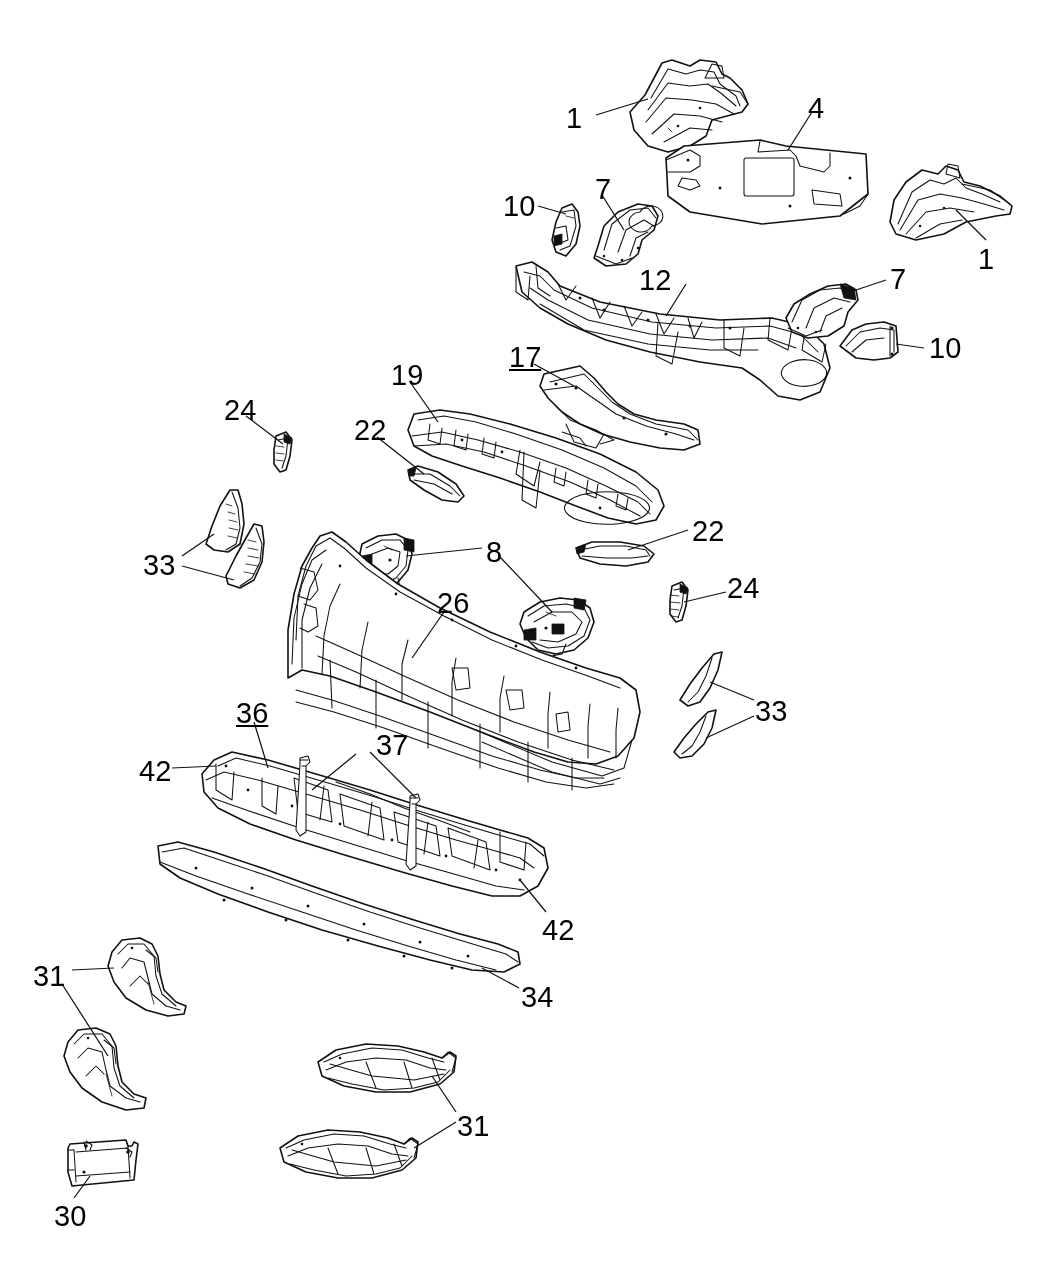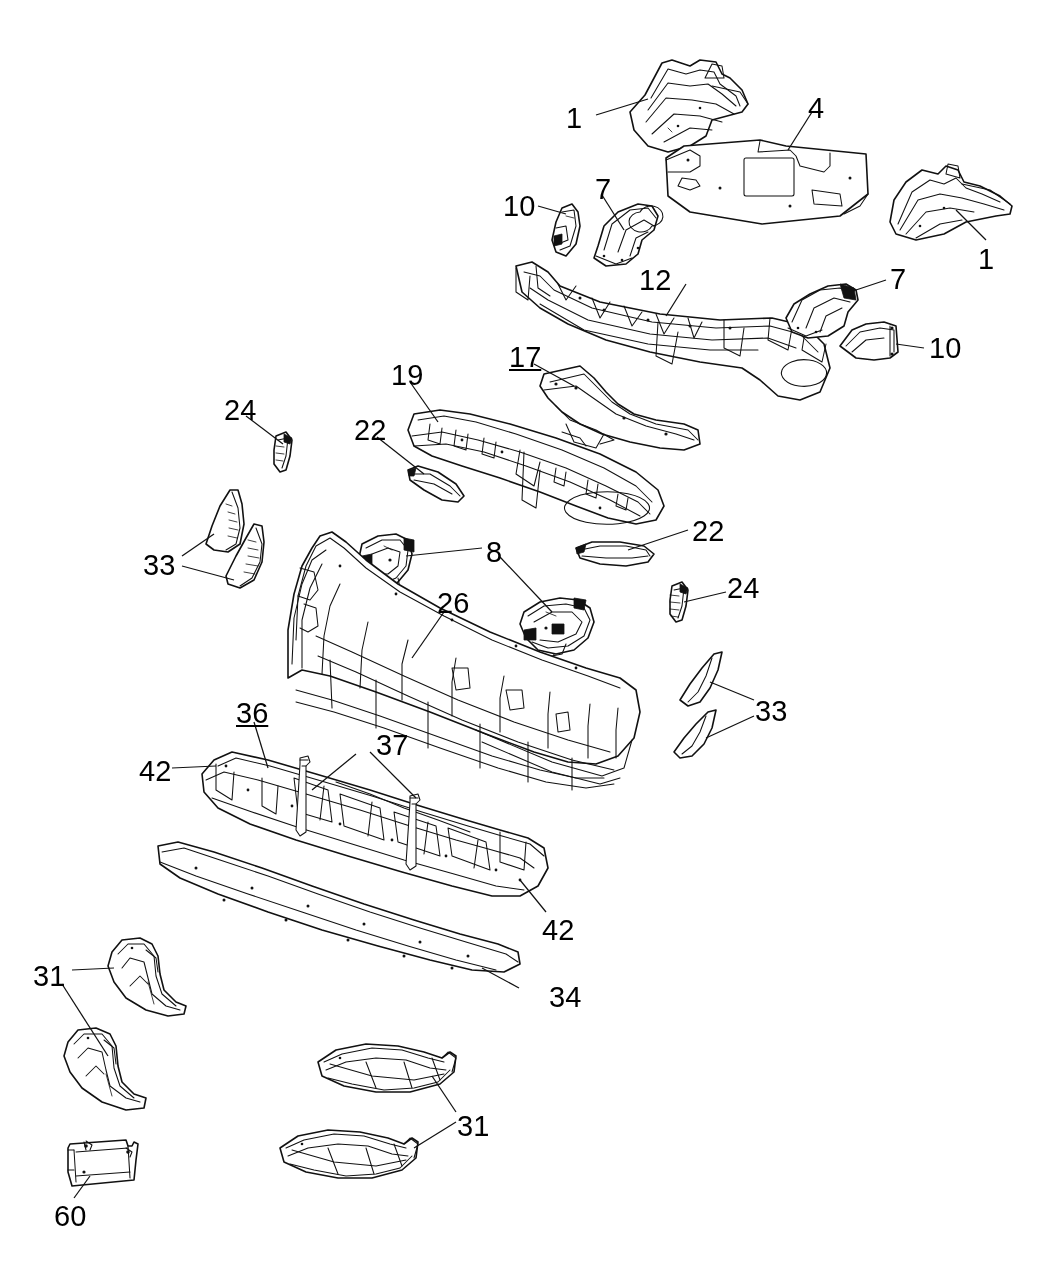--- a/index.html
+++ b/index.html
@@ -524,18 +524,18 @@
   <div class="callout" style="left:692px;top:517px;">22</div>
   <div class="callout" style="left:486px;top:538px;">8</div>
   <div class="callout" style="left:143px;top:551px;">33</div>
   <div class="callout" style="left:727px;top:574px;">24</div>
   <div class="callout" style="left:437px;top:589px;">26</div>
   <div class="callout" style="left:755px;top:697px;">33</div>
   <div class="callout" style="left:236px;top:699px;text-decoration:underline;">36</div>
   <div class="callout" style="left:347px;top:731px;margin-left:29px;">37</div>
   <div class="callout" style="left:139px;top:757px;">42</div>
   <div class="callout" style="left:542px;top:916px;">42</div>
-  <div class="callout" style="left:549px;top:983px;">34</div>
+  <div class="callout" style="left:521px;top:983px;">34</div>
   <div class="callout" style="left:33px;top:962px;">31</div>
   <div class="callout" style="left:457px;top:1112px;">31</div>
-  <div class="callout" style="left:54px;top:1202px;">60</div>
+  <div class="callout" style="left:54px;top:1202px;">30</div>
 
 </div>
 
 </body></html>

